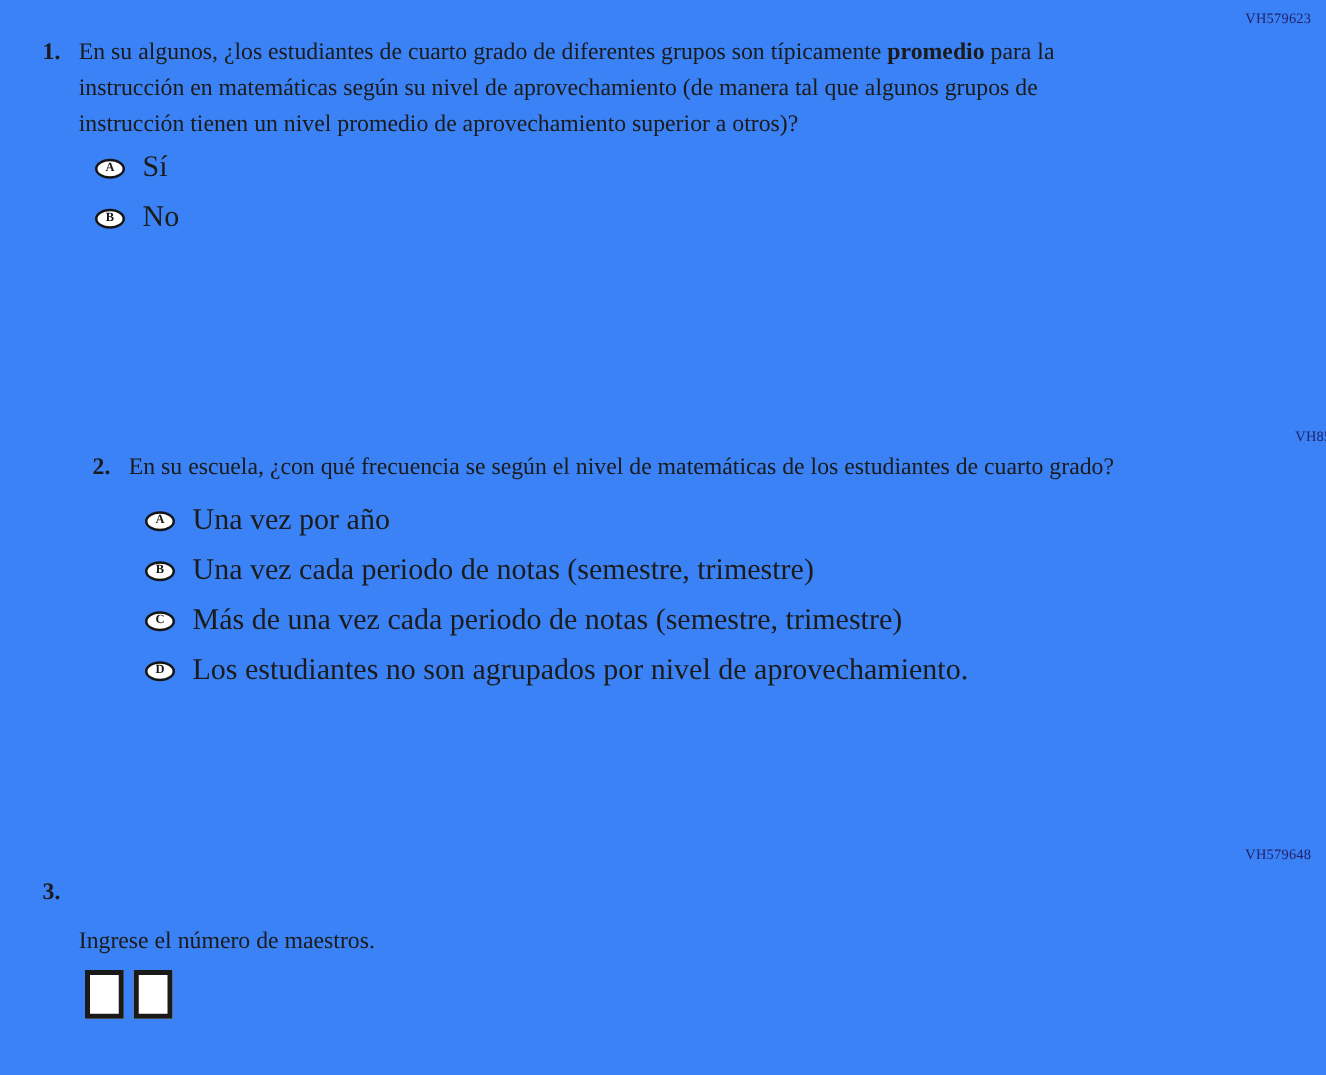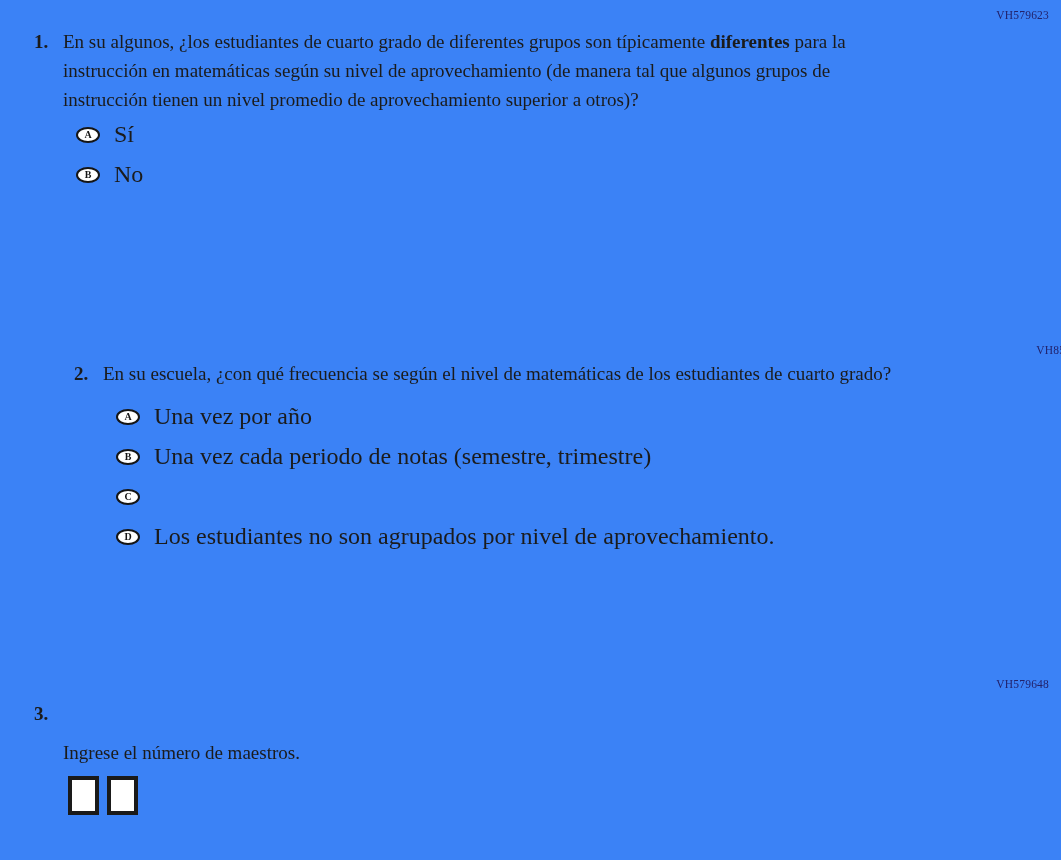--- a/index.html
+++ b/index.html
@@ -115,21 +115,21 @@
 </style>
 </head>
 <body>
 
 <div class="page">
 
   <section class="question" id="q1">
     <div class="qid">VH579623</div>
     <div class="prompt-row">
       <span class="qnum">1.</span>
-      <p class="qtext"><span>En su algunos, ¿los estudiantes de cuarto grado de diferentes grupos son típicamente </span><strong>diferentes</strong><span> para la instrucción en matemáticas según su nivel de aprovechamiento (de manera tal que algunos grupos de instrucción tienen un nivel promedio de aprovechamiento superior a otros)?</span></p>
+      <p class="qtext"><span>En su algunos, ¿los estudiantes de cuarto grado de diferentes grupos son típicamente </span><strong>promedio</strong><span> para la instrucción en matemáticas según su nivel de aprovechamiento (de manera tal que algunos grupos de instrucción tienen un nivel promedio de aprovechamiento superior a otros)?</span></p>
     </div>
     <div class="options">
       <div class="option">
         <span class="bubble">
             <span class="bletter">A</span>
           </span>
         <span class="olabel">Sí</span>
       </div>
       <div class="option">
         <span class="bubble">
@@ -156,20 +156,21 @@
       <div class="option">
         <span class="bubble">
             <span class="bletter">B</span>
           </span>
         <span class="olabel">Una vez cada periodo de notas (semestre, trimestre)</span>
       </div>
       <div class="option">
         <span class="bubble">
             <span class="bletter">C</span>
           </span>
+        <span class="olabel">Más de una vez cada periodo de notas (semestre, trimestre)</span>
       </div>
       <div class="option">
         <span class="bubble">
             <span class="bletter">D</span>
           </span>
         <span class="olabel">Los estudiantes no son agrupados por nivel de aprovechamiento.</span>
       </div>
     </div>
   </section>
 

